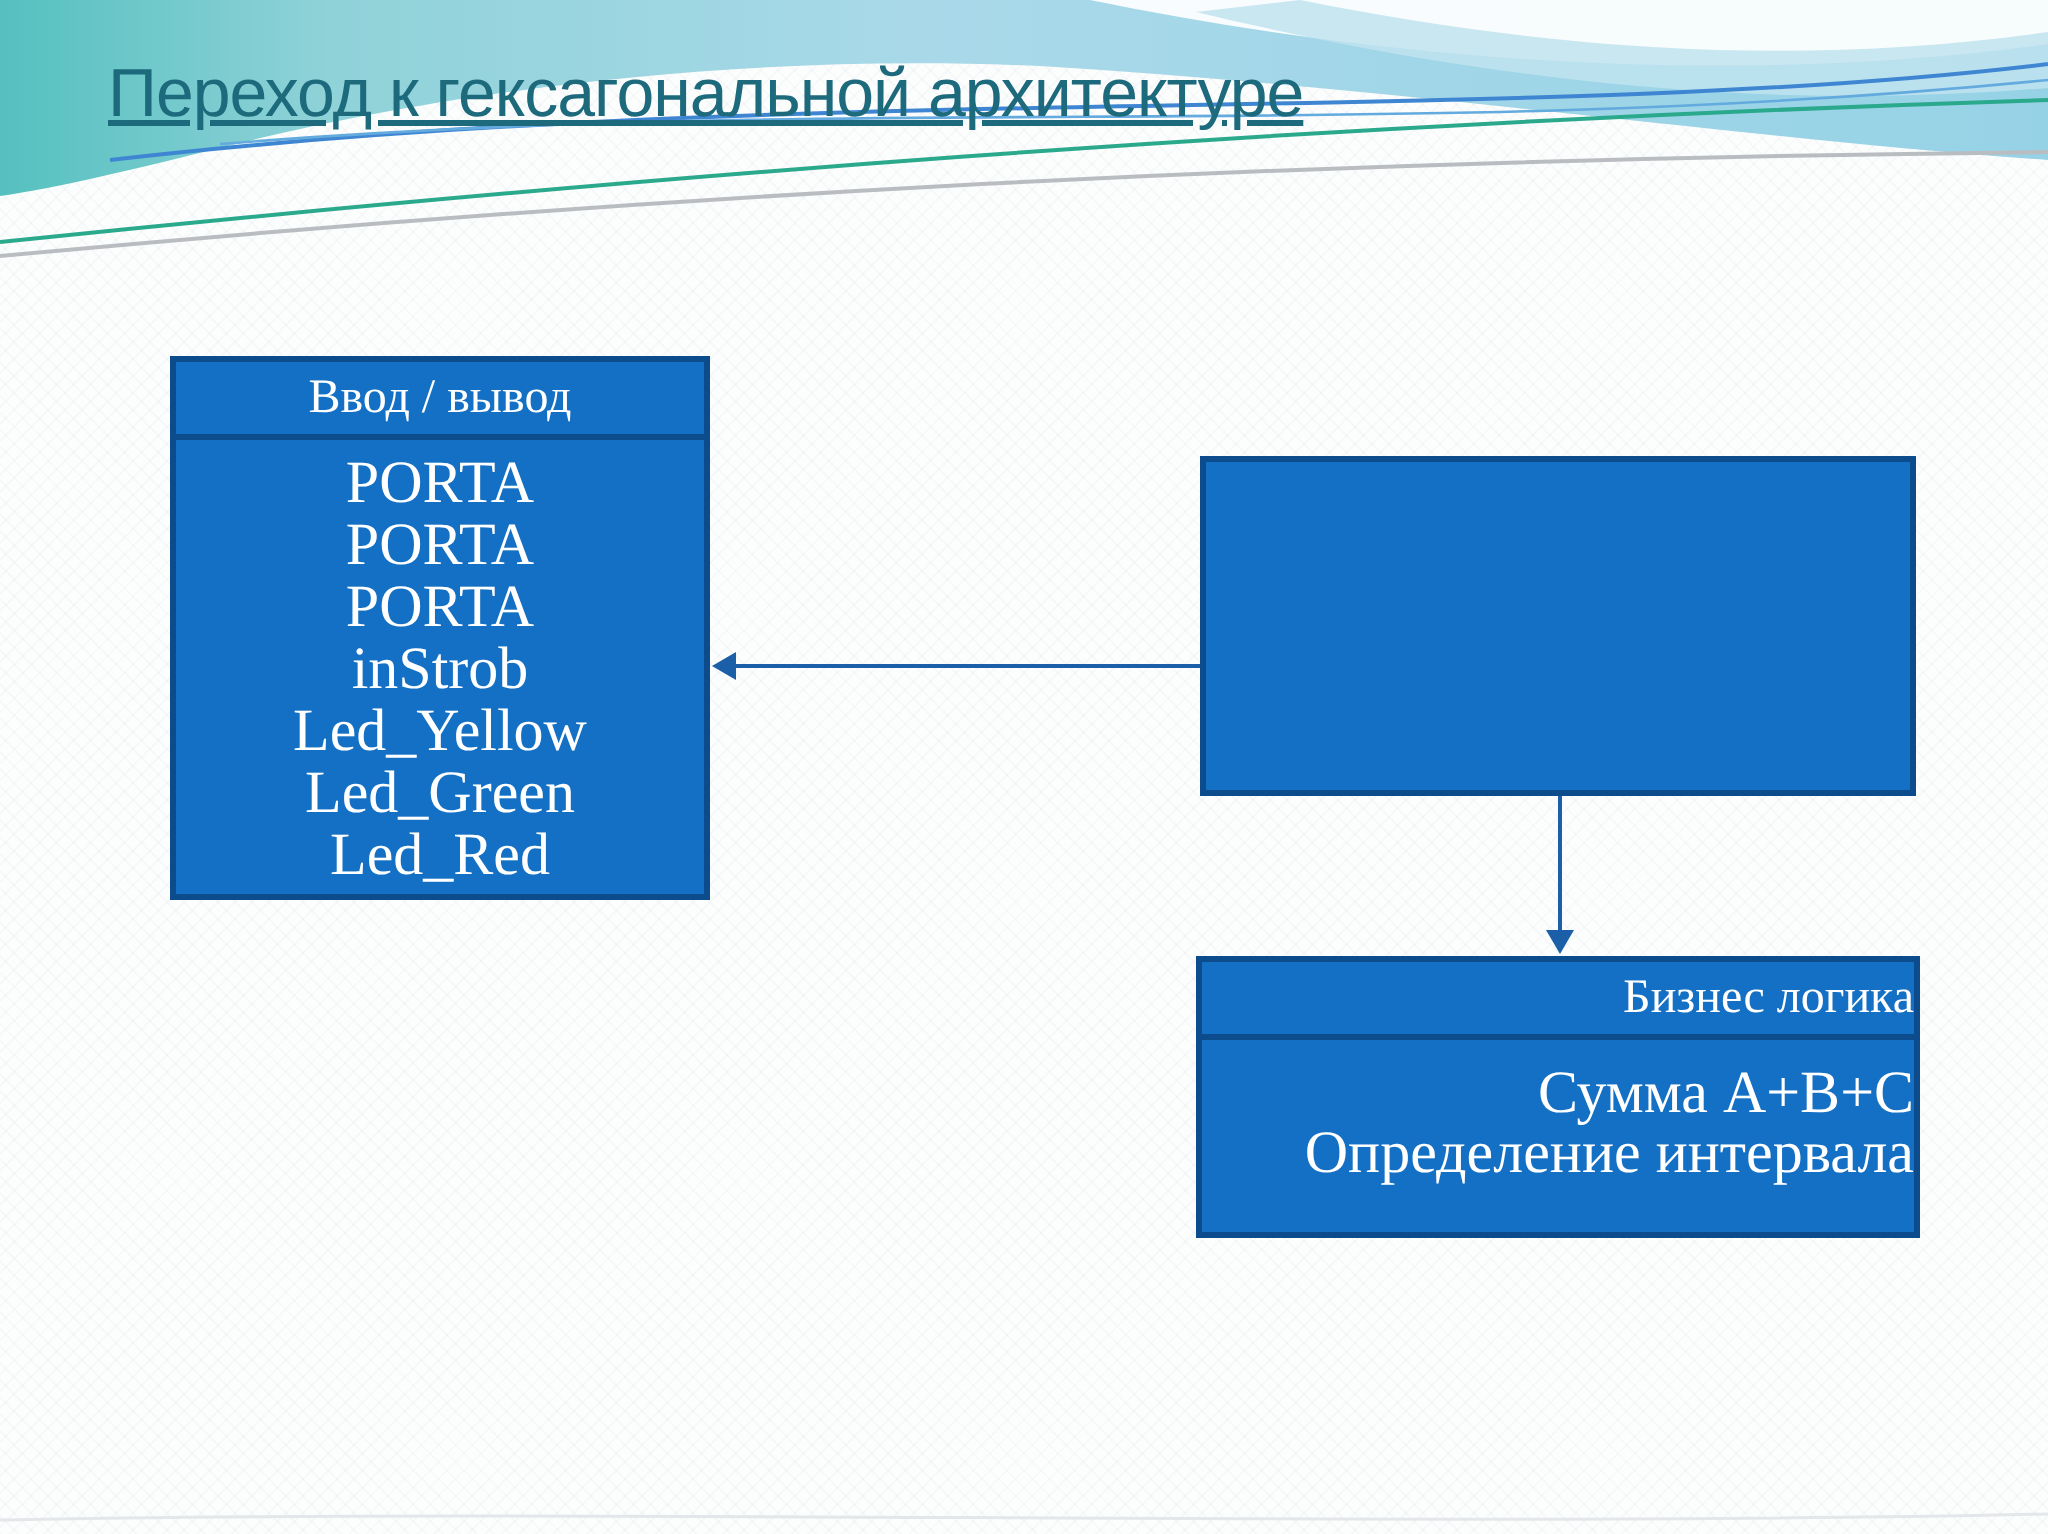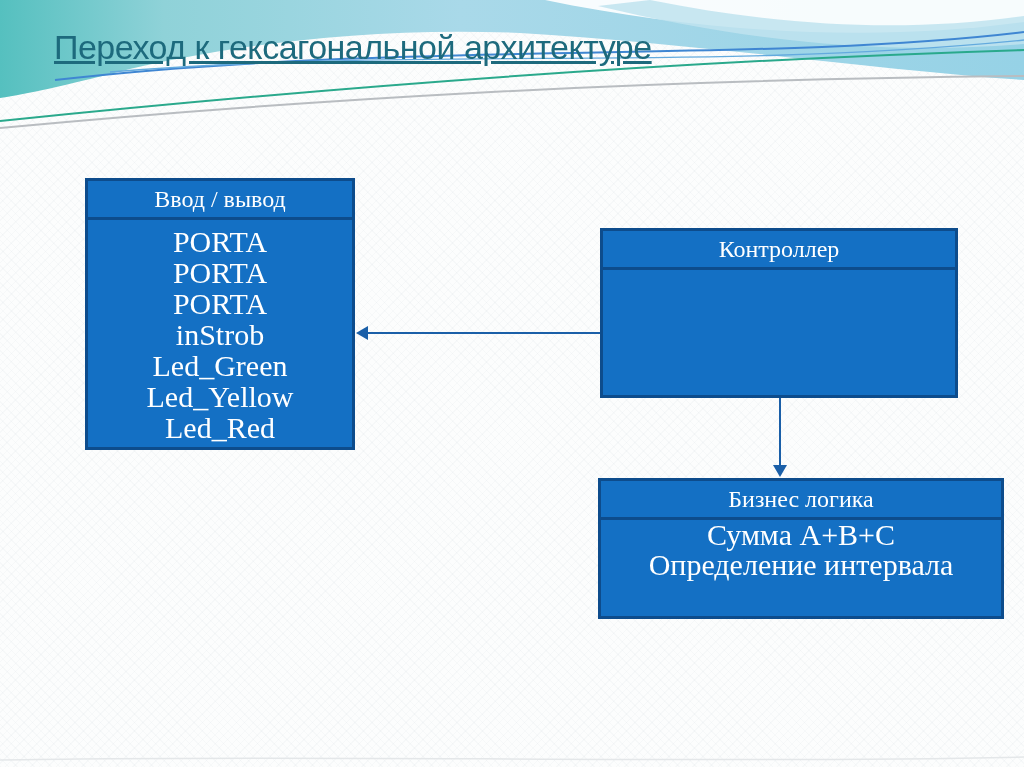--- a/index.html
+++ b/index.html
@@ -28,22 +28,22 @@
     color:#ffffff;font-family:"Liberation Serif",serif;text-align:center;
     box-sizing:border-box;
   }
   .uml-box .hdr{
     font-size:24px;line-height:36px;border-bottom:3px solid #0d4c8c;
   }
   .uml-box .body{padding-top:6px;}
   .uml-box .line{font-size:30px;line-height:31px;white-space:nowrap;}
   #io-box{left:85px;top:178px;width:270px;height:272px;}
   #controller-box{left:600px;top:228px;width:358px;height:170px;}
-  #business-box{left:598px;top:478px;width:406px;height:141px;}
-  #business-box .body{padding-top:0;}
+  #business-box{left:598px;top:478px;width:362px;height:141px;text-align:right;}
+  #business-box .body{padding-top:0;margin-top:12px;}
   #business-box .line{line-height:30px;}
   
   .conn{position:absolute;background:#1a5fa8;}
   #arrow-h-line{left:367px;top:332px;width:233px;height:2px;}
   #arrow-h-head{
     position:absolute;left:356px;top:326px;width:0;height:0;
     border-top:7px solid transparent;border-bottom:7px solid transparent;
     border-right:12px solid #1a5fa8;
   }
   #arrow-v-line{left:779px;top:398px;width:2px;height:68px;}
@@ -84,28 +84,27 @@
 
   <div class="slide-title">Переход к гексагональной архитектуре</div>
 
   <div class="uml-box" id="io-box">
     <div class="hdr">Ввод / вывод</div>
     <div class="body">
       <div class="line">PORTA</div>
       <div class="line">PORTA</div>
       <div class="line">PORTA</div>
       <div class="line">inStrob</div>
+      <div class="line">Led_Yellow</div>
       <div class="line">Led_Green</div>
-      <div class="line">Led_Yellow</div>
       <div class="line">Led_Red</div>
     </div>
   </div>
 
   <div class="uml-box" id="controller-box">
-    <div class="hdr">Контроллер</div>
     <div class="body"></div>
   </div>
 
   <div class="uml-box" id="business-box">
     <div class="hdr">Бизнес логика</div>
     <div class="body">
       <div class="line">Сумма A+B+C</div>
       <div class="line">Определение интервала</div>
     </div>
   </div>

